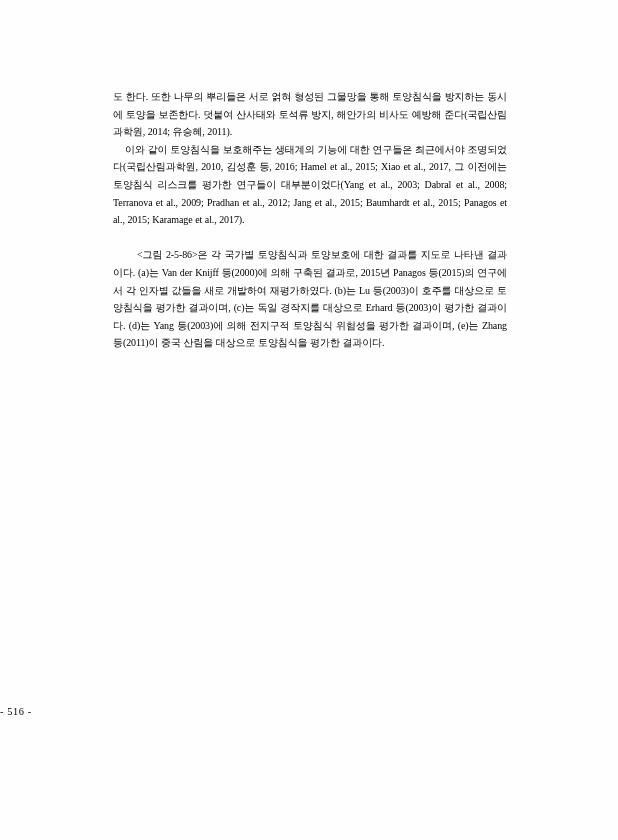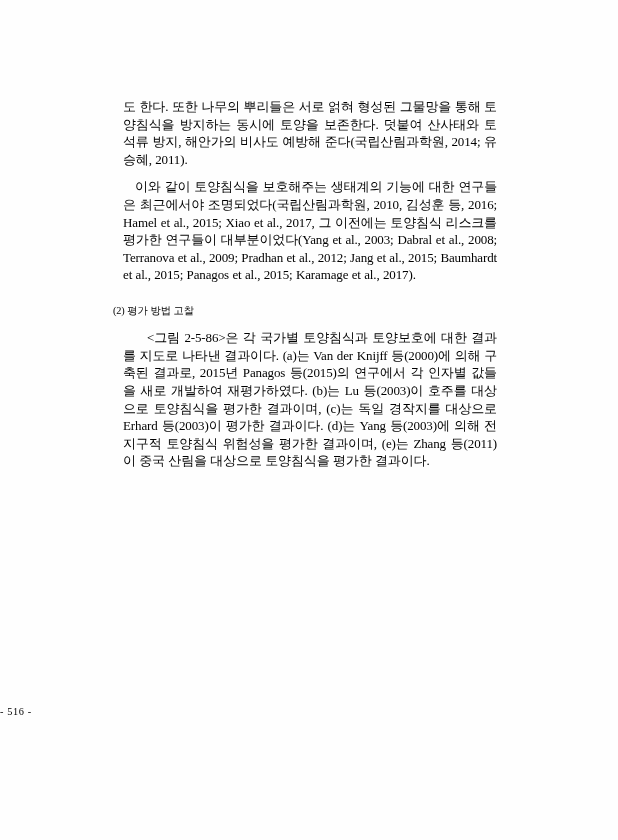--- a/index.html
+++ b/index.html
@@ -23,22 +23,22 @@
     height: 840px;
     background: #fefefe;
   }
   .content {
     position: absolute;
     left: 113px;
     top: 88px;
     width: 394px;
   }
   p {
-    margin: 10px;
-    font-size: 13px;
+    margin: 0;
+    font-size: 10px;
     line-height: 17.6px;
     text-align: justify;
     text-justify: inter-character;
     letter-spacing: -0.01em;
     word-spacing: 0.02em;
   }
   .para {
     margin-bottom: 0;
   }
   .indent {
@@ -72,21 +72,20 @@
 <div class="page">
   <div class="content">
 
     <p class="para">도 한다. 또한 나무의 뿌리들은 서로 얽혀 형성된 그물망을 통해 토양침식을 방지하는 동시에 토양을 보존한다. 덧붙여 산사태와 토석류 방지, 해안가의 비사도 예방해 준다(국립산림과학원, 2014; 유승혜, 2011).</p>
 
     <p class="para indent">이와 같이 토양침식을 보호해주는 생태계의 기능에 대한 연구들은 최근에서야 조명되었다(국립산림과학원, 2010, 김성훈 등, 2016; Hamel et al., 2015; Xiao et al., 2017, 그 이전에는 토양침식 리스크를 평가한 연구들이 대부분이었다(Yang et al., 2003; Dabral et al., 2008; Terranova et al., 2009; Pradhan et al., 2012; Jang et al., 2015; Baumhardt et al., 2015; Panagos et al., 2015; Karamage et al., 2017).</p>
 
 
     <div class="gap"></div>
 
-    <p class="heading">(2) 평가 방법 고찰</p>
 
 
 
     <p class="para indent2">&lt;그림 2-5-86&gt;은 각 국가별 토양침식과 토양보호에 대한 결과를 지도로 나타낸 결과이다. (a)는 Van der Knijff 등(2000)에 의해 구축된 결과로, 2015년 Panagos 등(2015)의 연구에서 각 인자별 값들을 새로 개발하여 재평가하였다. (b)는 Lu 등(2003)이 호주를 대상으로 토양침식을 평가한 결과이며, (c)는 독일 경작지를 대상으로 Erhard 등(2003)이 평가한 결과이다. (d)는 Yang 등(2003)에 의해 전지구적 토양침식 위험성을 평가한 결과이며, (e)는 Zhang 등(2011)이 중국 산림을 대상으로 토양침식을 평가한 결과이다.</p>
 
   </div>
 
   <div class="pagenum">- 516 -</div>
 </div>
 

